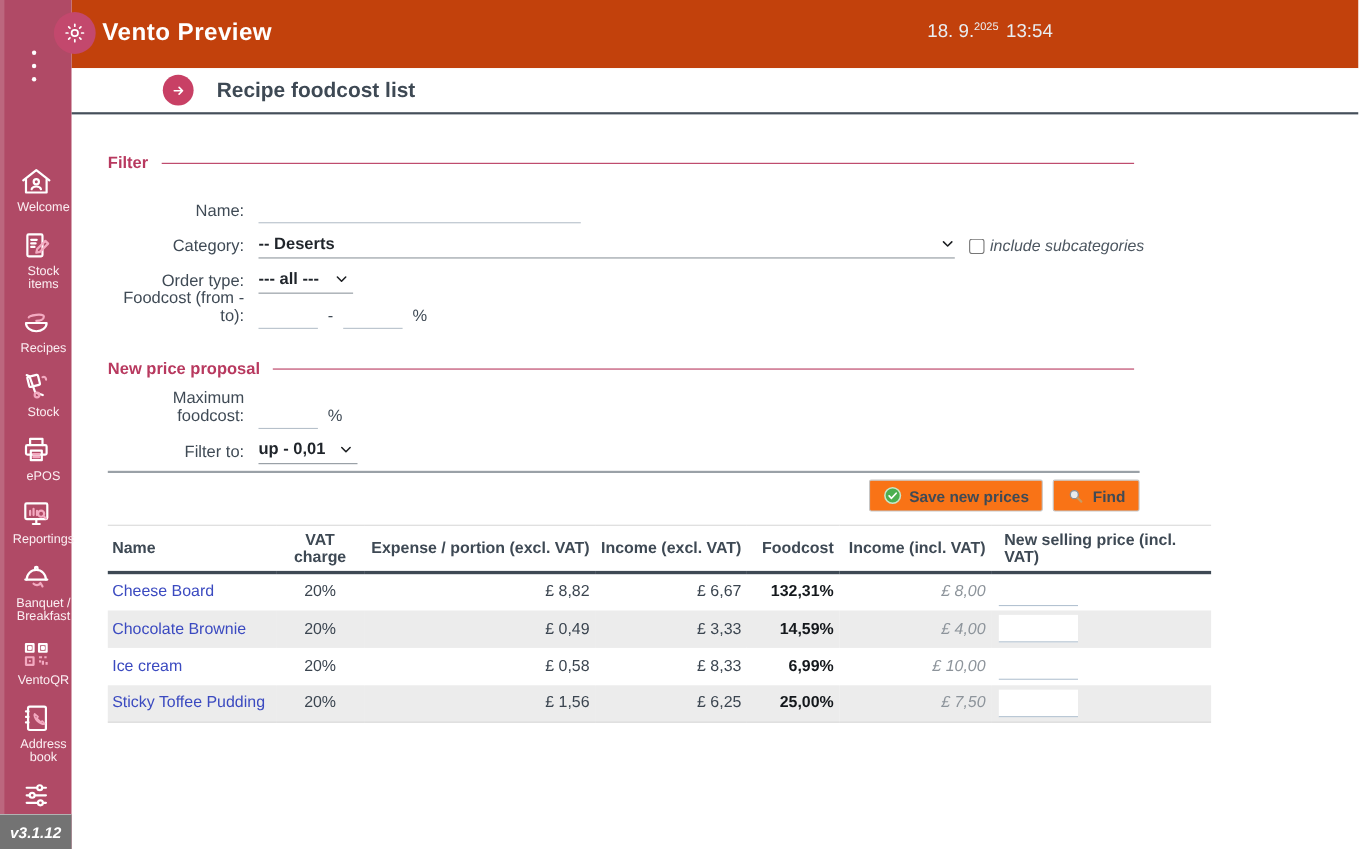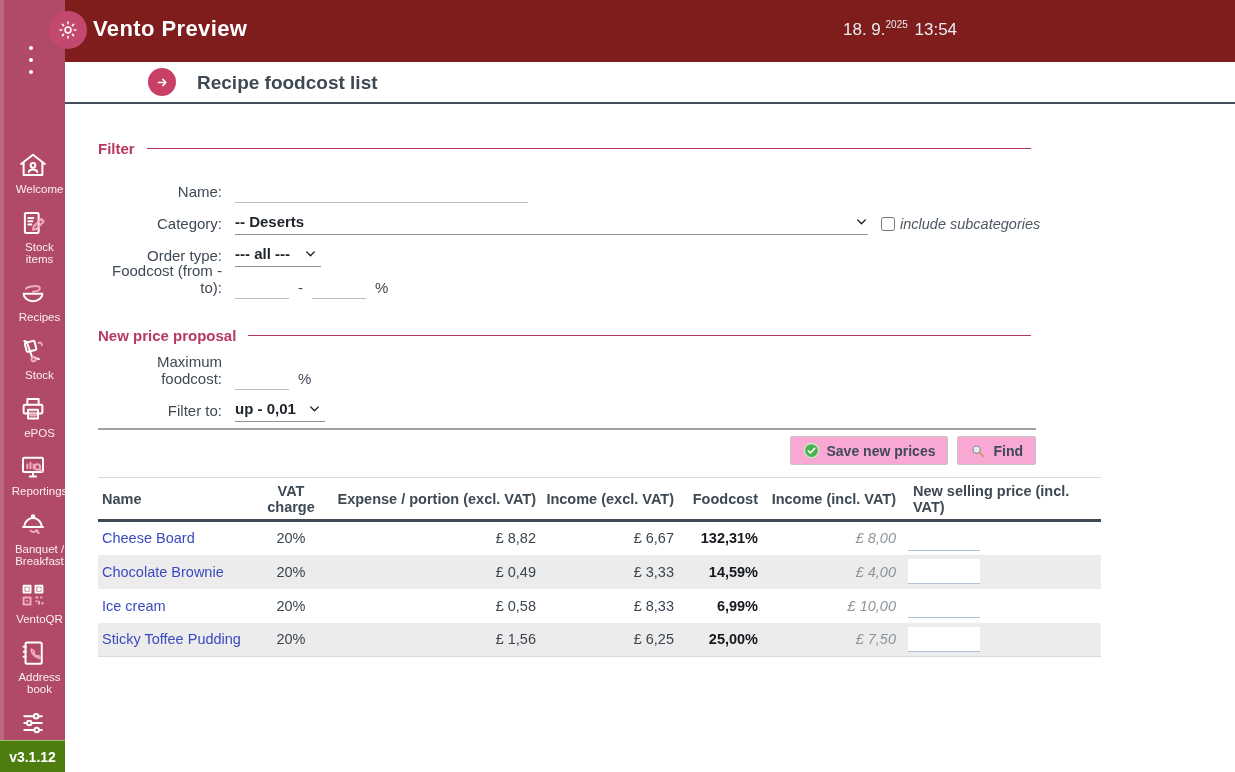--- a/index.html
+++ b/index.html
@@ -11,25 +11,25 @@
   .sidebar { position:relative; width:65px; height:772px; background:#b04a66; flex-shrink:0; z-index:1; }
   .sidebar::before { content:""; position:absolute; left:0; top:0; width:4px; height:100%; background:rgba(255,255,255,.16); }
   .kebab { position:absolute; top:46px; left:29px; display:flex; flex-direction:column; gap:8px; cursor:pointer; }
   .kebab .dot { width:4px; height:4px; border-radius:50%; background:#fff; }
   .nav { padding-top:150px; display:flex; flex-direction:column; align-items:center; }
   .nav-item { display:flex; flex-direction:column; align-items:center; margin-bottom:13px; cursor:pointer; width:65px; }
   .nav-icon { width:30px; height:30px; color:#ffffff; display:block; }
   .nav-icon svg { width:30px; height:30px; display:block; }
   .nav-label { font-size:11.5px; color:#fbeef2; margin-top:3px; text-align:center; line-height:12px; max-width:64px;margin-left:14px; }
   .accent { color:#f3a9c0; }
-  .version { position:absolute; bottom:0; left:0; width:65px; height:32px; background:#4d7c0f; border-top:1px solid rgba(255,255,255,.45); color:#fff; font-weight:bold; font-size:14px; display:flex; align-items:center; justify-content:center; }
+  .version { position:absolute; bottom:0; left:0; width:65px; height:32px; background:#737373; border-top:1px solid rgba(255,255,255,.45); color:#fff; font-weight:bold; font-size:14px; display:flex; align-items:center; justify-content:center;font-style:italic; }
 
   
   .main { position:relative; flex:1; }
-  .topbar { position:relative; height:62px; background:#7f1d1d; }
+  .topbar { position:relative; height:62px; background:#c2410c; }
   .gear-circle { position:absolute; left:-16px; top:11px; width:38px; height:38px; border-radius:50%; background:#c3486d; display:flex; align-items:center; justify-content:center; cursor:pointer; z-index:3; }
   .app-title { position:absolute; left:28px; top:16px; color:#fff; font-size:22px; font-weight:bold; letter-spacing:.4px; }
   .datetime { position:absolute; left:778px; top:19px; color:#e9eef2; font-size:17px; }
   .datetime sup { font-size:10px; vertical-align:super; margin:0 2px 0 0; }
   .pagebar { position:relative; height:42px; background:#fff; border-bottom:2px solid #454f5a; }
   .arrow-circle { position:absolute; left:83px; top:6px; width:28px; height:28px; border-radius:50%; background:#c84065; display:flex; align-items:center; justify-content:center; cursor:pointer; }
   .page-title { position:absolute; left:132px; top:10px; font-size:19px; font-weight:bold; color:#3e4954; }
 
   
   .content { padding:36px 0 0 33px; }
@@ -48,21 +48,21 @@
   .w-round { width:90px; padding-right:4px; }
   .w-num { width:54px; text-align:left; }
   .inline-gap { margin:0 9px; padding-bottom:3px; font-size:15px; color:#3f4a55; }
   .pct { margin-left:9px; padding-bottom:3px; font-size:15px; color:#3f4a55; }
   .chk-wrap { display:flex; align-items:center; margin-left:13px; padding-bottom:3px;margin-top:20px; }
   .chk-wrap input { width:14px; height:14px; margin-right:5px; cursor:pointer; }
   .chk-label { font-style:italic; font-size:14.5px; color:#4d5761; }
   .spacer-lg { height:28px; }
   .divider { width:938px; height:2px; background:#9aa1a7; margin-top:6px; }
   .actions { width:938px; display:flex; justify-content:flex-end; gap:9px; margin-top:6px; }
-  .btn { display:flex; align-items:center; gap:7px; background:#f9a8d4; border:1px solid #c6c6c6; border-radius:2px; height:29px; padding:0 12px; font-family:inherit; font-size:14px; font-weight:bold; color:#3f4a55; cursor:pointer; }
+  .btn { display:flex; align-items:center; gap:7px; background:#f97316; border:1px solid #c6c6c6; border-radius:2px; height:29px; padding:0 12px; font-family:inherit; font-size:14px; font-weight:bold; color:#3f4a55; cursor:pointer; }
   .btn svg { display:block; }
 
   
   table { border-collapse:collapse; table-layout:fixed; width:1003px; margin-top:12px; }
   thead tr { border-top:1px solid #d9d9d9; border-bottom:3px solid #3e4954; }
   th { font-size:14.5px; font-weight:bold; color:#3e4954; height:43px; vertical-align:middle; padding:0 5px; }
   td { font-size:14.5px; color:#3b4550; height:34px; vertical-align:middle; padding:0 5px; }
   tbody tr:nth-child(even) { background:#ececec; }
   tbody tr:last-child { border-bottom:1px solid #d9d9d9; }
   .col-name   { text-align:left; padding-left:4px; }

